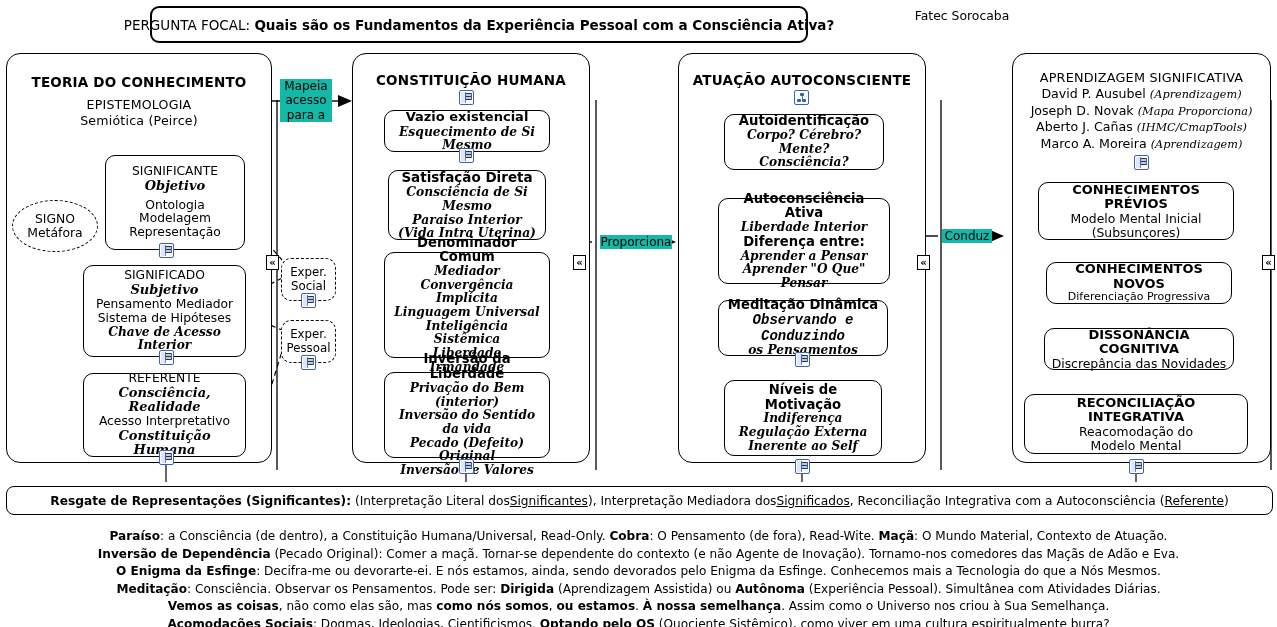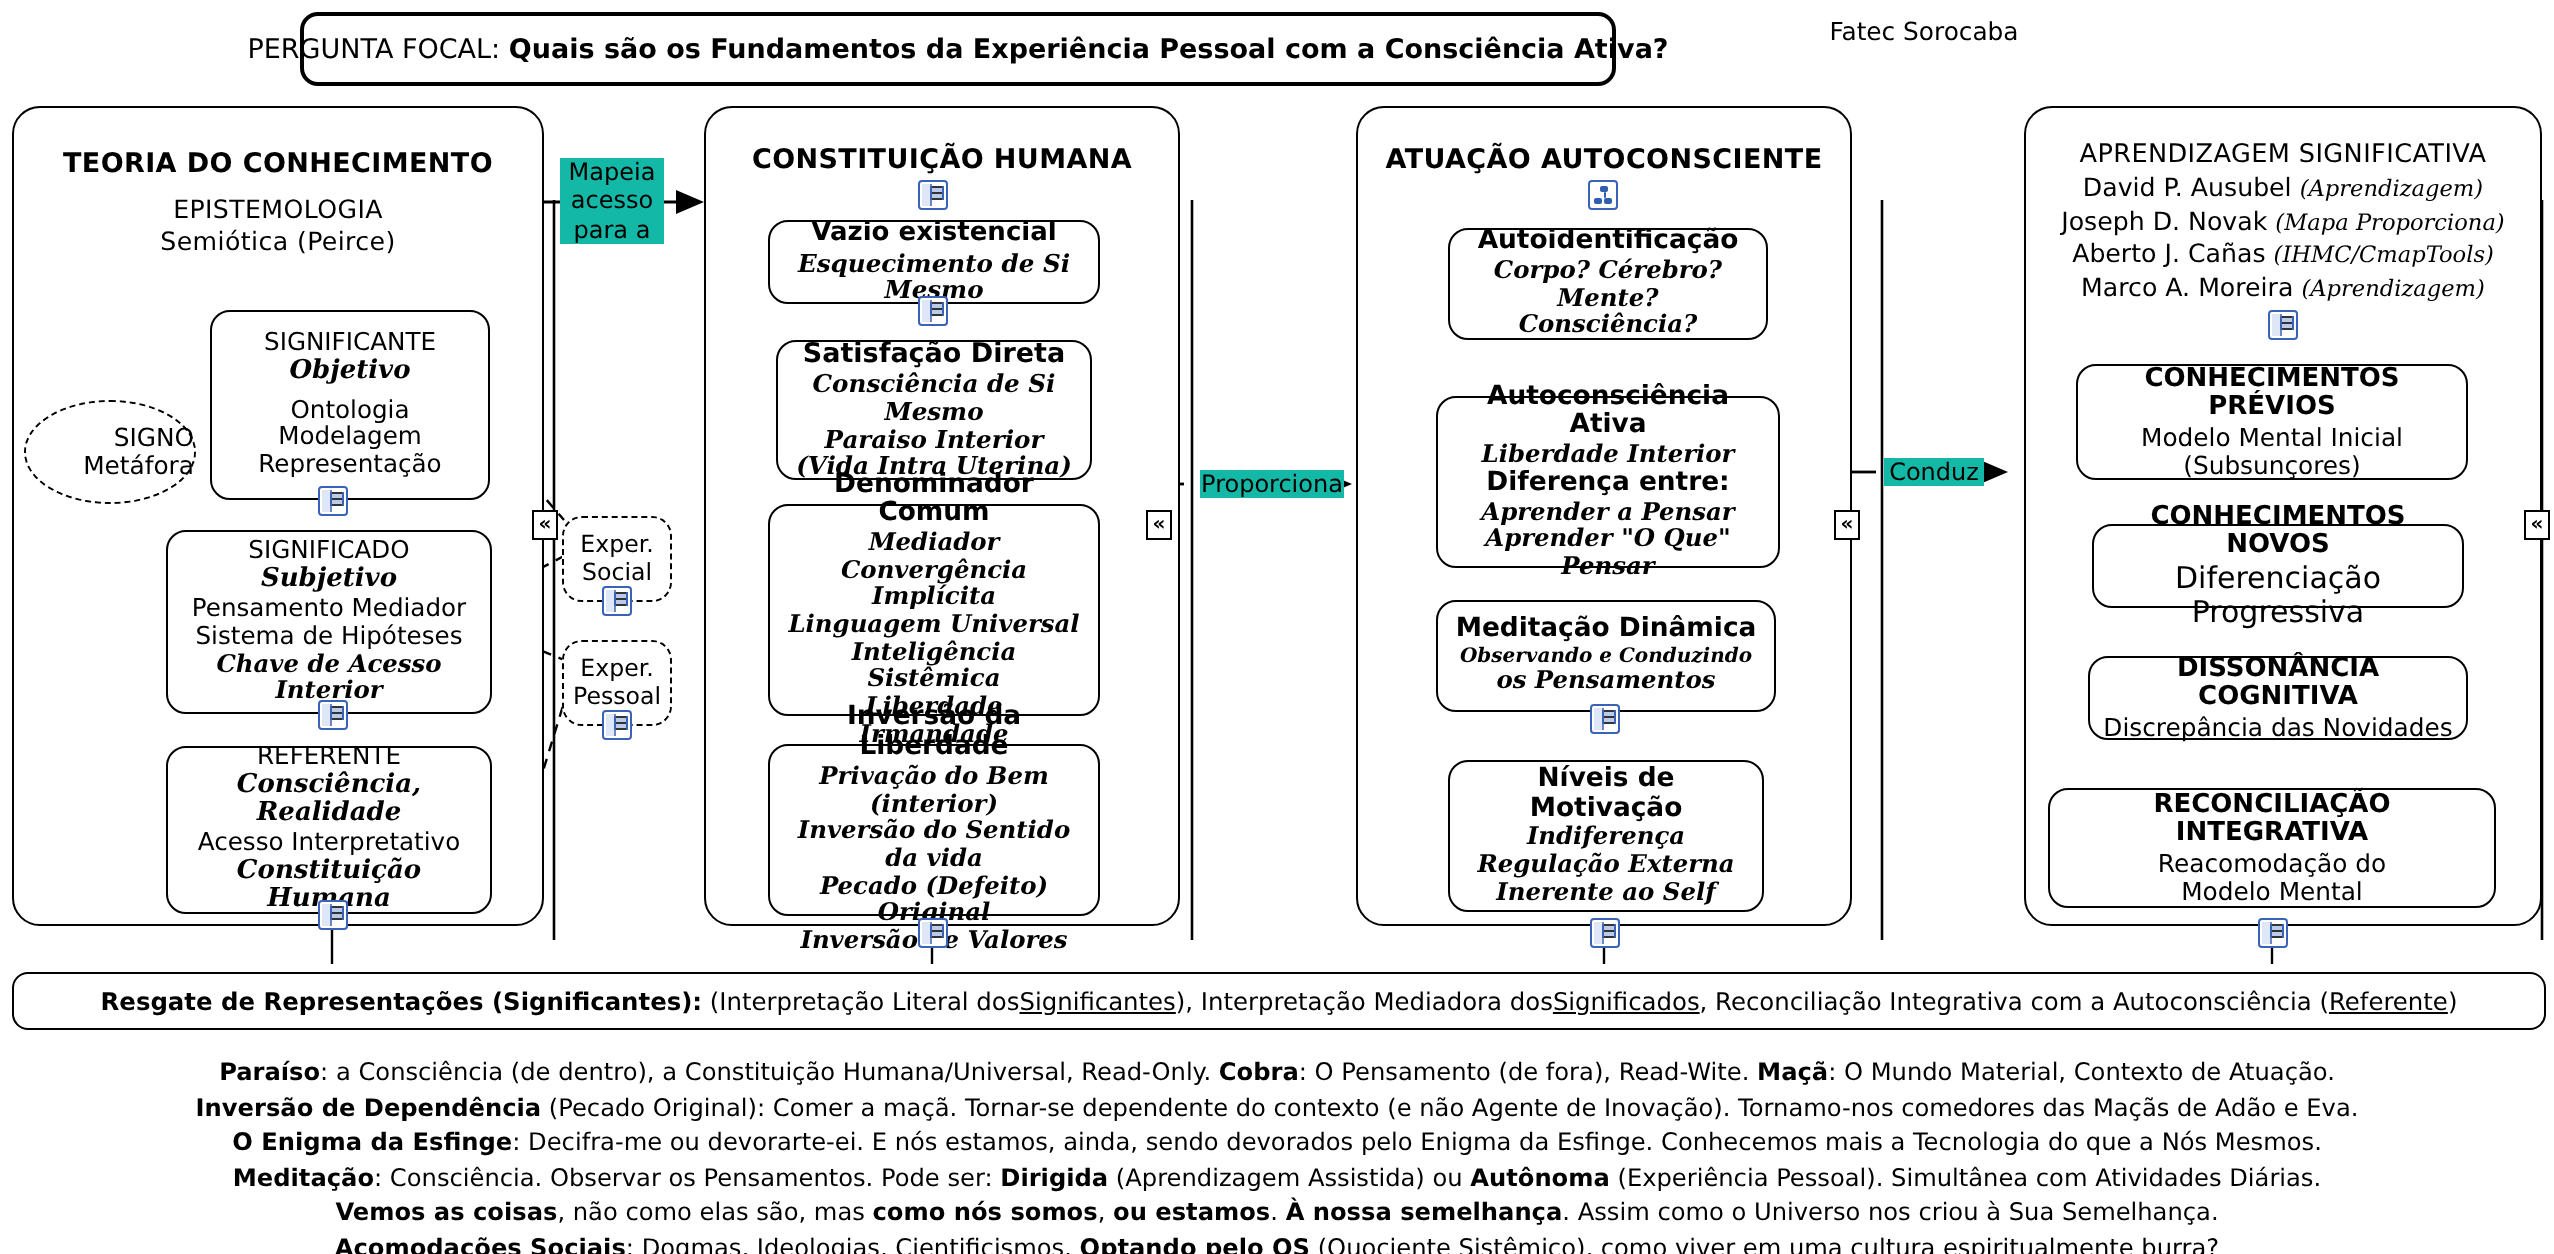--- a/index.html
+++ b/index.html
@@ -41,21 +41,21 @@
 
   #author{
     position:absolute;left:822px;top:8px;width:280px;text-align:center;
     font-size:12.4px;line-height:1.25;
   }
 
   
   .ellipse{
     position:absolute;box-sizing:border-box;
     border:1.4px dashed #000;border-radius:50%;background:#fff;
-    display:flex;flex-direction:column;justify-content:center;align-items:flex-end;
+    display:flex;flex-direction:column;justify-content:center;align-items:center;
     text-align:center;line-height:1.15;
   }
 
   
   .dashed{border:1.4px dashed #000;}
 
   
   .edge-label{
     position:absolute;text-align:center;font-size:12px;line-height:1.2;color:#000;
     background:#14b8a6;
@@ -305,21 +305,21 @@
   <div class="node" style="left:718px;top:198px;width:172px;height:86px;font-size:13.2px;">
     <div class="t-bold">Autoconsciência Ativa</div>
     <div class="t-script" style="font-size:12.2px;">Liberdade Interior</div>
     <div class="t-bold">Diferença entre:</div>
     <div class="t-script" style="font-size:12.2px;">Aprender a Pensar</div>
     <div class="t-script" style="font-size:12.2px;">Aprender "O Que" Pensar</div>
   </div>
 
   <div class="node" style="left:718px;top:300px;width:170px;height:56px;font-size:13.2px;">
     <div class="t-bold">Meditação Dinâmica</div>
-    <div class="t-script" style="font-size:10px;">Observando e Conduzindo</div>
+    <div class="t-script" style="font-size:14px;font-family:Liberation Mono, monospace;">Observando e Conduzindo</div>
     <div class="t-script" style="font-size:12.2px;">os Pensamentos</div>
   </div>
   <div class="cmap-icon" style="left:795px;top:352px;">
       <span class="pic"></span>
     </div>
 
   <div class="node" style="left:724px;top:380px;width:158px;height:76px;font-size:13.2px;">
     <div class="t-bold">Níveis de Motivação</div>
     <div class="t-script" style="font-size:12.2px;">Indiferença</div>
     <div class="t-script" style="font-size:12.2px;">Regulação Externa</div>
@@ -360,21 +360,21 @@
     </div>
 
   <div class="node" style="left:1038px;top:182px;width:196px;height:58px;font-size:13px;">
     <div class="t-bold">CONHECIMENTOS PRÉVIOS</div>
     <div class="t-plain" style="font-size:12.4px;">Modelo Mental Inicial</div>
     <div class="t-plain" style="font-size:12.4px;">(Subsunçores)</div>
   </div>
 
   <div class="node" style="left:1046px;top:262px;width:186px;height:42px;font-size:13px;">
     <div class="t-bold">CONHECIMENTOS NOVOS</div>
-    <div class="t-plain" style="font-size:15px;">Diferenciação Progressiva</div>
+    <div class="t-plain" style="font-size:11px;">Diferenciação Progressiva</div>
   </div>
 
   <div class="node" style="left:1044px;top:328px;width:190px;height:42px;font-size:13px;">
     <div class="t-bold">DISSONÂNCIA COGNITIVA</div>
     <div class="t-plain" style="font-size:12.4px;">Discrepância das Novidades</div>
   </div>
 
   <div class="node" style="left:1024px;top:394px;width:224px;height:60px;font-size:13px;">
     <div class="t-bold">RECONCILIAÇÃO INTEGRATIVA</div>
     <div class="t-plain" style="font-size:12.4px;">Reacomodação do</div>

